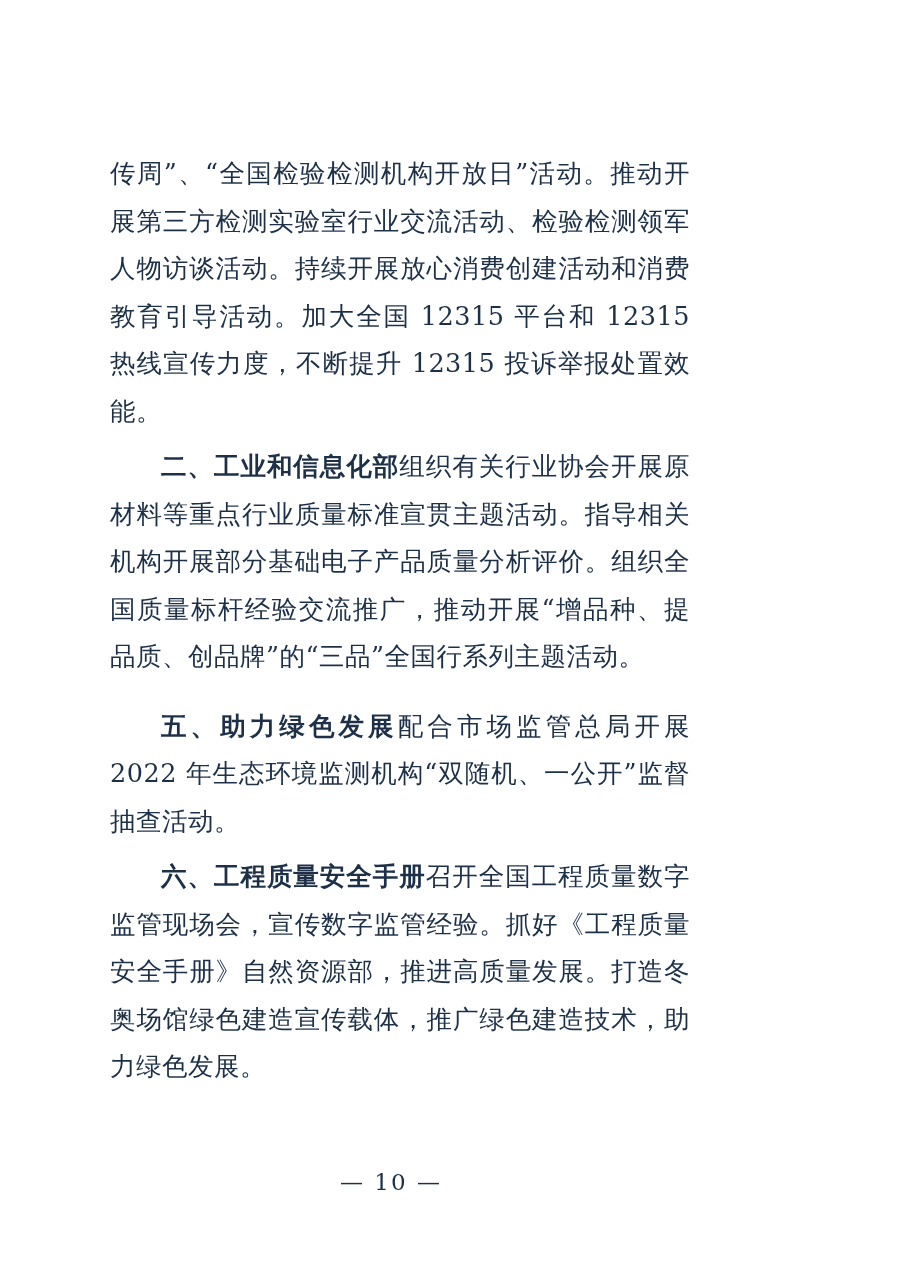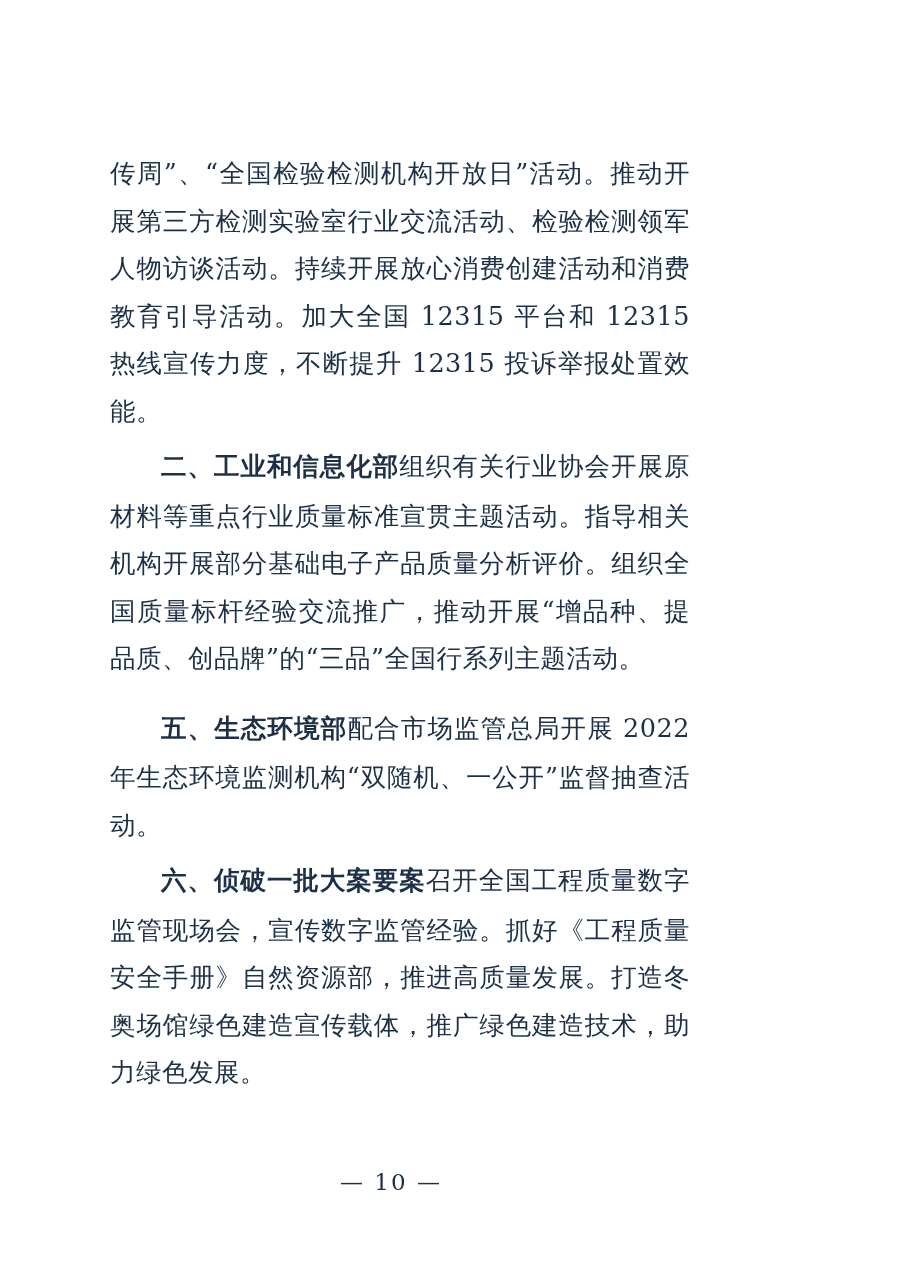--- a/index.html
+++ b/index.html
@@ -30,21 +30,21 @@
     letter-spacing: 0.5px;
   }
   .para {
     margin: 0 0 1px 0;
     text-indent: 0;
   }
   .para.indent {
     text-indent: 2em;
   }
   .para .lead {
-    font-family: Liberation Mono, monospace;
+    font-family: Liberation Serif, serif;
     font-weight: bold;
     letter-spacing: 0.5px;
   }
   .gap {
     height: 7px;
   }
   .page-number {
     position: absolute;
     left: 0;
     right: 0;
@@ -73,22 +73,22 @@
     <p class="para indent"><span class="lead">二、工业和信息化部</span><span>组织有关行业协会开展原材料等重点行业质量标准宣贯主题活动。指导相关机构开展部分基础电子产品质量分析评价。组织全国质量标杆经验交流推广，推动开展“增品种、提品质、创品牌”的“三品”全国行系列主题活动。</span></p>
 
     <div class="gap"></div>
 
 
     <div class="gap"></div>
 
 
     <div class="gap"></div>
 
-    <p class="para indent"><span class="lead">五、生态环境部</span><span>配合市场监管总局开展 2022 年生态环境监测机构“双随机、一公开”监督抽查活动。</span></p>
+    <p class="para indent"><span class="lead">五、助力绿色发展</span><span>配合市场监管总局开展 2022 年生态环境监测机构“双随机、一公开”监督抽查活动。</span></p>
 
     <div class="gap"></div>
 
-    <p class="para indent"><span class="lead">六、侦破一批大案要案</span><span>召开全国工程质量数字监管现场会，宣传数字监管经验。抓好《工程质量安全手册》自然资源部，推进高质量发展。打造冬奥场馆绿色建造宣传载体，推广绿色建造技术，助力绿色发展。</span></p>
+    <p class="para indent"><span class="lead">六、工程质量安全手册</span><span>召开全国工程质量数字监管现场会，宣传数字监管经验。抓好《工程质量安全手册》自然资源部，推进高质量发展。打造冬奥场馆绿色建造宣传载体，推广绿色建造技术，助力绿色发展。</span></p>
 
   </div>
 
   <div class="page-number"><span class="pn-inner">— 10 —</span></div>
 </div>
 
 </body></html>

